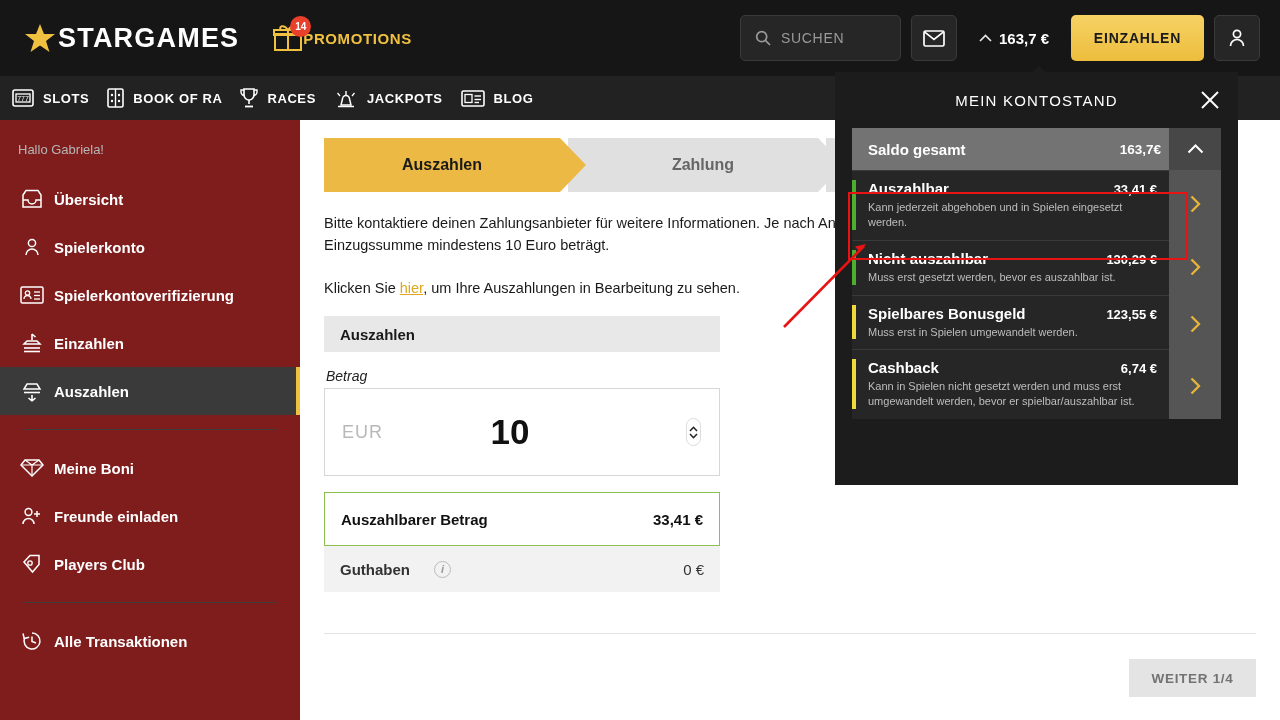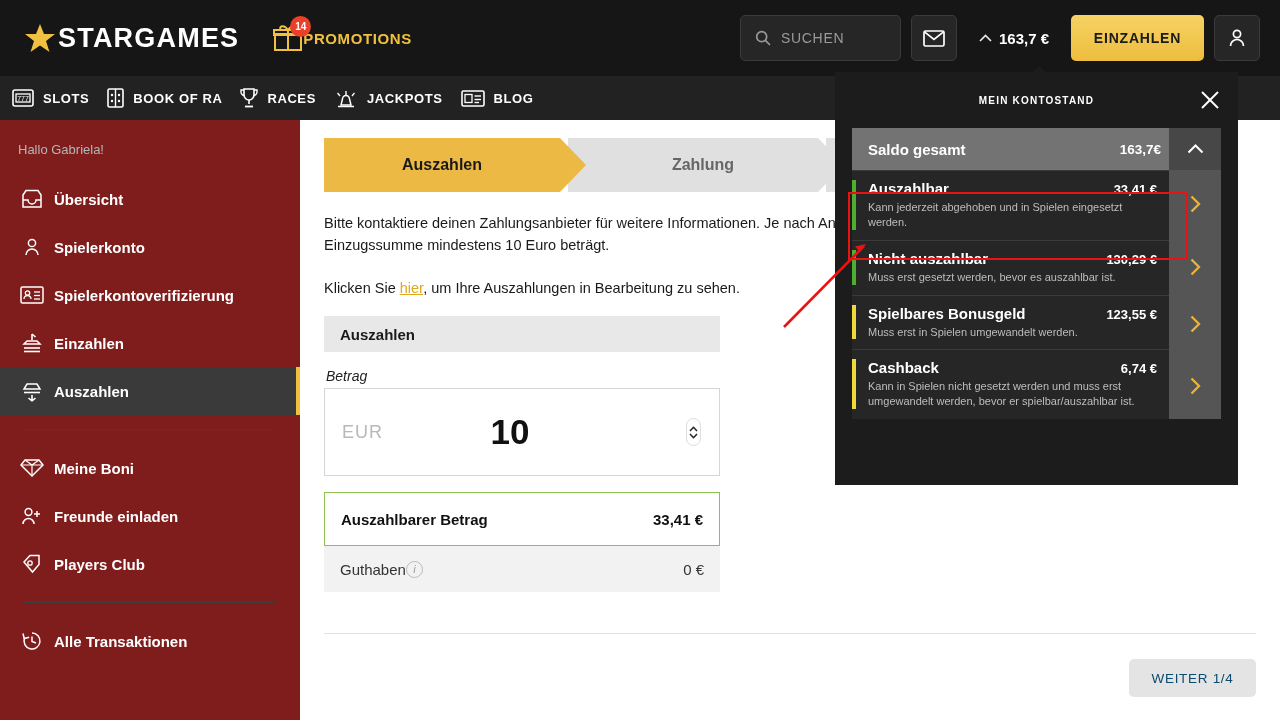--- a/index.html
+++ b/index.html
@@ -141,45 +141,45 @@
   .row-green{
     margin-top:16px; height:54px; border:1.5px solid #8cc152; background:#fff;
     display:flex; align-items:center; justify-content:space-between; padding:0 16px;
     font-size:15px; font-weight:bold; color:#111;
   }
   .row-gray{
     height:46px; background:#f2f2f2;
     display:flex; align-items:center; justify-content:space-between; padding:0 16px;
     font-size:15px; color:#333;
   }
-  .row-gray .lhs{ display:flex; align-items:flex-end; gap:0; }
+  .row-gray .lhs{ display:flex; align-items:flex-end; gap:24px;font-weight:bold; }
   .info-ico{
     width:17px; height:17px; border:1px solid #bbb; border-radius:50%;
     color:#999; font-size:11px; display:flex; align-items:center; justify-content:center;
     font-style:italic;
   }
 
   .bottom-rule{ position:absolute; left:24px; top:513px; width:932px; height:1px; background:#e2e2e2;}
   .weiter{
     position:absolute; right:24px; top:539px; width:127px; height:38px;
-    background:#e4e4e4; border-radius:5px; display:flex; align-items:center;
-    justify-content:center; color:#0c4a6e; font-size:13.5px; font-weight:normal;
+    background:#e4e4e4; border-radius:0; display:flex; align-items:center;
+    justify-content:center; color:#737373; font-size:13.5px; font-weight:bold;
     letter-spacing:.7px;
   }
 
   
   .dropdown{
     position:absolute; left:835px; top:72px; width:403px; height:413px;
     background:#1c1c1c; z-index:40;
   }
   .dd-head{
     height:56px; display:flex; align-items:center; justify-content:center;
     position:relative;
   }
-  .dd-title{ color:#fff; font-size:10px; font-weight:bold; letter-spacing:1.2px; }
+  .dd-title{ color:#fff; font-size:15px; font-weight:normal; letter-spacing:1.2px; }
   .dd-close{
     position:absolute; right:16px; top:50%; transform:translateY(-50%);
     width:24px; height:24px;
   }
   .dd-list{
     margin:0 17px; width:369px; background:#737373; position:relative;
     display:flex;
   }
   .dd-rows{ width:317px; }
   .dd-total{

